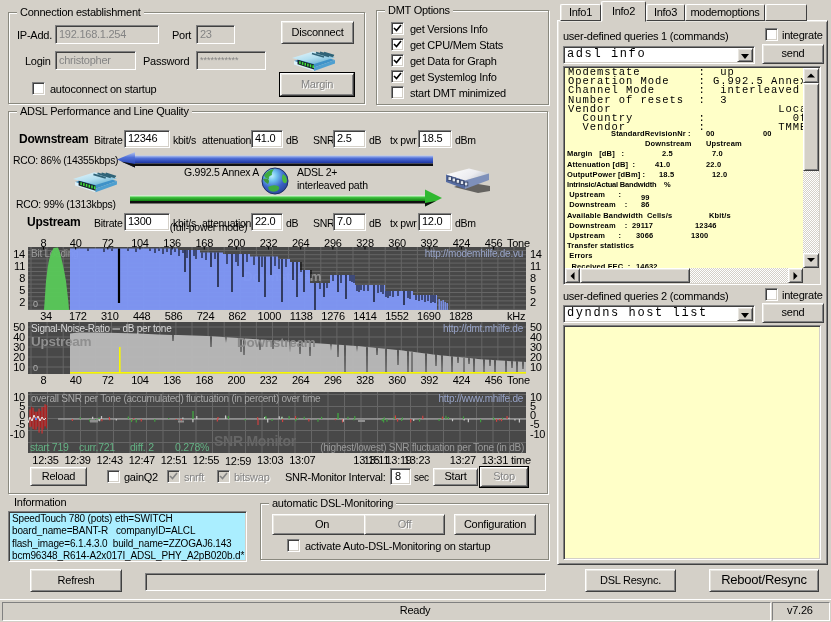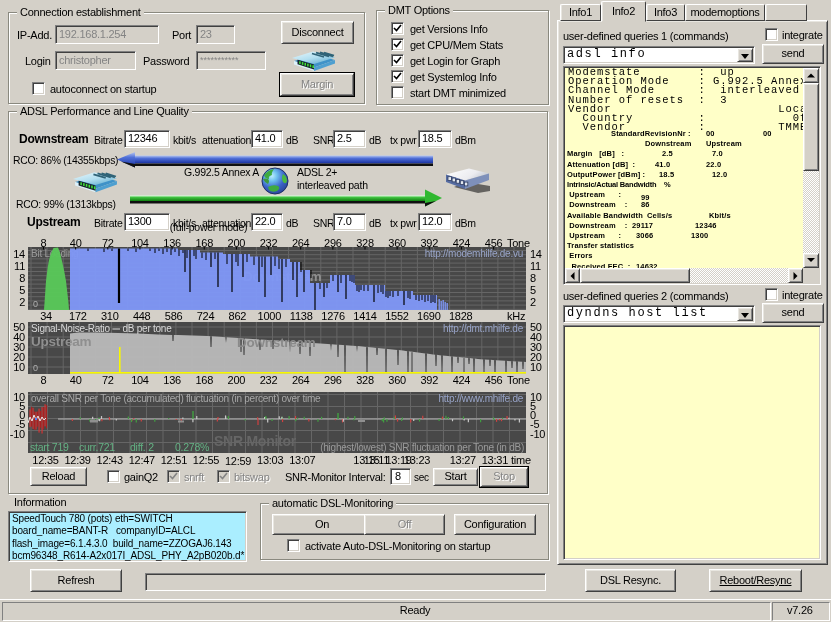--- a/index.html
+++ b/index.html
@@ -74,21 +74,21 @@
     <svg width="9" height="9" viewBox="0 0 9 9" style="left:1px;top:1px;">
       <path d="M1 4 L3.5 6.5 L8 1" stroke="#000" stroke-width="1.6" fill="none"></path>
     </svg>
   </div>
 <div class="lb" style="left:410px;top:40px;">get CPU/Mem Stats</div>
 <div class="cb" style="left:391px;top:54px;">
     <svg width="9" height="9" viewBox="0 0 9 9" style="left:1px;top:1px;">
       <path d="M1 4 L3.5 6.5 L8 1" stroke="#000" stroke-width="1.6" fill="none"></path>
     </svg>
   </div>
-<div class="lb" style="left:410px;top:56px;">get Login for Graph</div>
+<div class="lb" style="left:410px;top:56px;">get Data for Graph</div>
 <div class="cb" style="left:391px;top:70px;">
     <svg width="9" height="9" viewBox="0 0 9 9" style="left:1px;top:1px;">
       <path d="M1 4 L3.5 6.5 L8 1" stroke="#000" stroke-width="1.6" fill="none"></path>
     </svg>
   </div>
 <div class="lb" style="left:410px;top:72px;">get Systemlog Info</div>
 <div class="cb" style="left:391px;top:86px;"></div>
 <div class="lb" style="left:410px;top:88px;">start DMT minimized</div>
 <div class="gb" style="left:8px;top:111px;width:538px;height:381px;">
     <span class="gt" style="left:8px;">ADSL Performance and Line Quality</span>
@@ -840,17 +840,17 @@
 <div class="sunk ed" style="left:563px;top:305px;width:192px;height:18px;"></div>
 <div class="lb mono" style="left:567px;top:308px;font-size:12px;letter-spacing:1.6px;">dyndns host list</div>
 <div class="btn" style="left:737px;top:307px;width:16px;height:14px;">
     <svg width="8" height="5" viewBox="0 0 8 5" style="left:3px;top:5px;">
       <polygon points="0,0 8,0 4,5" fill="#000"></polygon>
     </svg>
   </div>
 <div class="btn" style="left:762px;top:303px;width:62px;height:20px;line-height:17px;font-size:11px;">send</div>
 <div class="sunk" style="left:563px;top:325px;width:258px;height:235px;background:#ffffc8;"></div>
 <div class="btn" style="left:585px;top:569px;width:91px;height:23px;line-height:20px;font-size:11px;">DSL Resync.</div>
-<div class="btn" style="left:709px;top:569px;width:93px;height:23px;line-height:20px;font-size:11px;text-decoration:underline;">Reboot/Resync</div>
+<div class="btn" style="left:709px;top:569px;width:110px;height:23px;line-height:20px;font-size:13px;">Reboot/Resync</div>
 <div class="a" style="left:0px;top:599px;width:831px;height:23px;background:#d4d0c8;border-top:1px solid #fff;"></div>
 <div class="a" style="left:2px;top:602px;width:767px;height:17px;border:1px solid;border-color:#808080 #fff #fff #808080;"></div>
 <div class="a" style="left:772px;top:602px;width:56px;height:17px;border:1px solid;border-color:#808080 #fff #fff #808080;"></div>
 <div class="lb" style="left:415px;top:605px;transform:translateX(-50%);">Ready</div>
 <div class="lb" style="left:787px;top:605px;">v7.26</div>
 </body></html>

